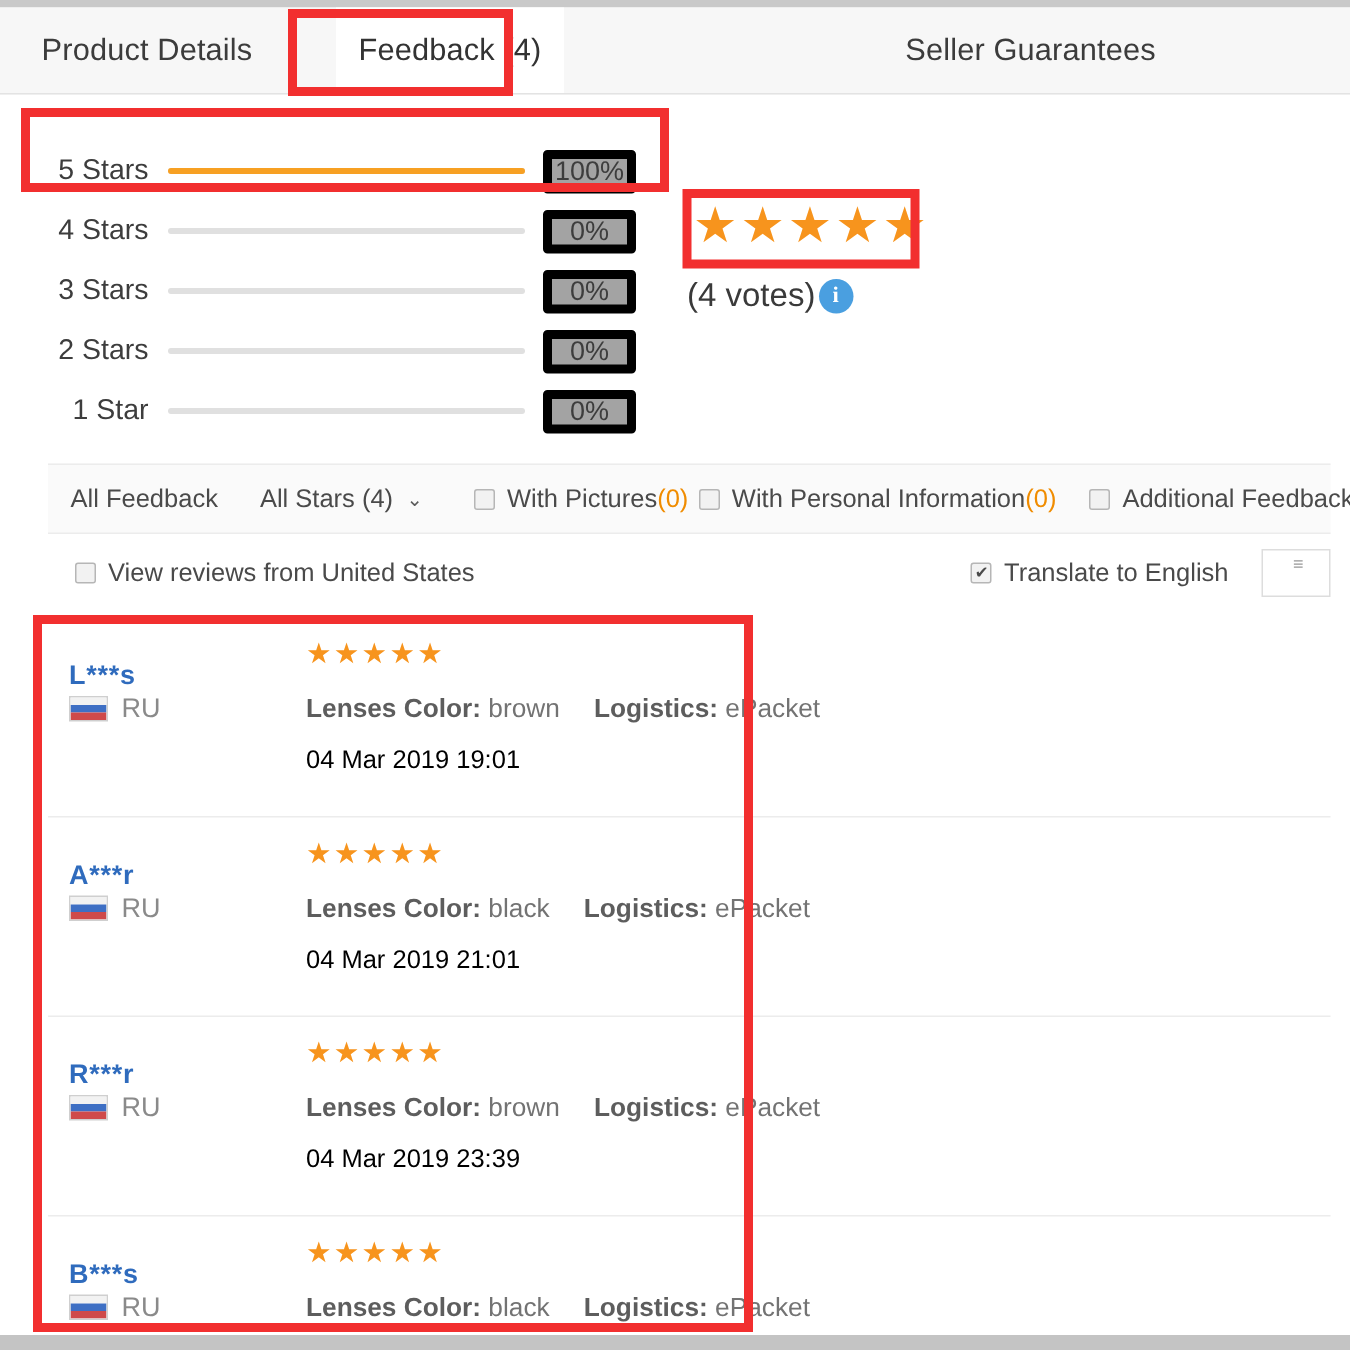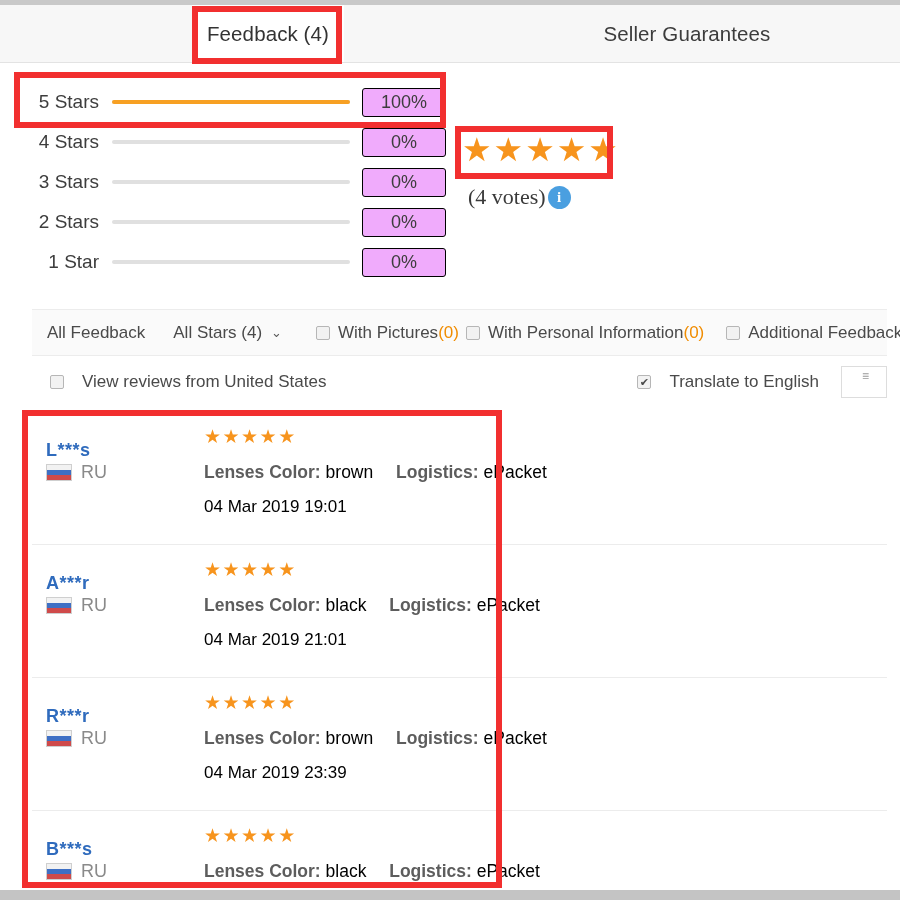--- a/index.html
+++ b/index.html
@@ -51,20 +51,21 @@
     justify-content: center;
     font-size: 20.5px;
     color: #3c3c3c;
     letter-spacing: 0.1px;
     white-space: nowrap;
     cursor: pointer;
   }
   .tab.active {
     background: #ffffff;
     color: #333333;
+    margin-left: 32px;
   }
   .tab-0 { left: 12px;  width: 172px; }
   .tab-1 { left: 192px; width: 152px; }
   .tab-2 { left: 352px; width: 232px; }
   .tab-3 { left: 592px; width: 190px; }
 
   
   .annot {
     position: absolute;
     border: 6px solid #f22f2f;
@@ -74,21 +75,21 @@
   }
   .annot-tab       { left: 192px; top: 6px;   width: 150px; height: 58px; }
   .annot-barrow    { left: 14px;  top: 72px;  width: 432px; height: 56px; }
   .annot-stars     { left: 455px; top: 126px; width: 158px; height: 53px; }
   .annot-reviews   { left: 22px;  top: 410px; width: 480px; height: 478px; }
 
   
   .ratings {
     position: absolute;
     left: 0;
-    top: 58px;
+    top: 70px;
     width: 455px;
     height: 230px;
     text-decoration: underline;
   }
   .rating-row {
     position: absolute;
     left: 0;
     width: 455px;
     height: 40px;
     display: flex;
@@ -113,25 +114,25 @@
   .rating-fill {
     position: absolute;
     left: 0;
     top: 0;
     height: 4px;
     border-radius: 2px;
     background: #f7a023;
   }
   .rating-pct {
     margin-left: 12px;
-    width: 84px;
+    width: 62px;
     height: 29px;
-    border: 1px solid #000000;
+    border: 6px solid #000000;
     border-radius: 3px;
-    background: #f0abfc;
+    background: #a3a3a3;
     display: flex;
     align-items: center;
     justify-content: center;
     font-size: 18px;
     color: #3d3d3d;
     box-sizing: border-box;
     cursor: pointer;
   }
 
   
@@ -152,21 +153,21 @@
     padding-left: 4px;
   }
   .avg-text-line {
     margin-top: 12px;
     display: flex;
     align-items: center;
     font-size: 22px;
     color: #3a3a3a;
     white-space: nowrap;
   }
-  .avg-votes { margin-left: 10px; font-family: Liberation Serif, serif; }
+  .avg-votes { margin-left: 0; }
   .info-icon {
     display: inline-flex;
     align-items: center;
     justify-content: center;
     width: 23px;
     height: 23px;
     border-radius: 50%;
     background: #4a9fe0;
     color: #ffffff;
     font-size: 15px;
@@ -239,21 +240,21 @@
   .secondbar {
     position: absolute;
     left: 32px;
     top: 359px;
     width: 855px;
     height: 46px;
     display: flex;
     align-items: center;
     box-sizing: border-box;
   }
-  .secondbar .filter-item { font-size: 17px; gap: 10px; }
+  .secondbar .filter-item { font-size: 17px; }
   .spacer { flex: 1 1 auto; }
   .sortbox {
     width: 46px;
     height: 32px;
     border: 1px solid #dddddd;
     background: #ffffff;
     box-sizing: border-box;
     margin-left: 22px;
     overflow: hidden;
     position: relative;
@@ -331,39 +332,42 @@
     left: 172px;
     top: 50px;
     font-size: 17.5px;
     white-space: nowrap;
     color: #a3a3a3;
   }
   .attr-key {
     color: #5d5d5d;
     font-weight: bold;
   }
-  .attr-val { color: #000000; }
+  .attr-val { color: #737373; }
   .attr-sep { display: inline-block; width: 13px; }
   .rv-date {
     position: absolute;
     left: 172px;
     top: 85px;
     font-size: 17px;
     color: #000000;
     white-space: nowrap;
   }
 </style>
 </head>
 <body>
 
 <div id="page">
 
   <div class="chrome-strip chrome-top"></div>
 
   <div class="tabbar">
+    <div class="tab tab-0">
+      <span>Product Details</span>
+    </div>
     <div class="tab tab-1 active">
       <span>Feedback (4)</span>
     </div>
     <div class="tab tab-3">
       <span>Seller Guarantees</span>
     </div>
   </div>
 
   <div class="ratings">
 

